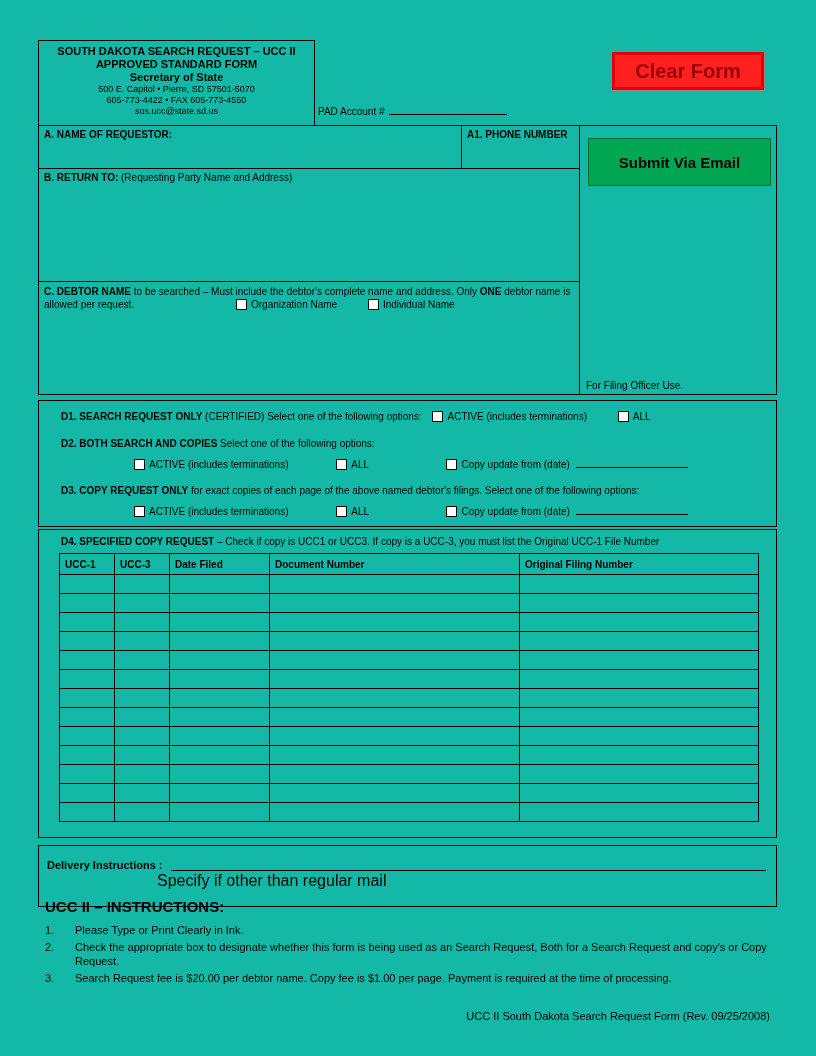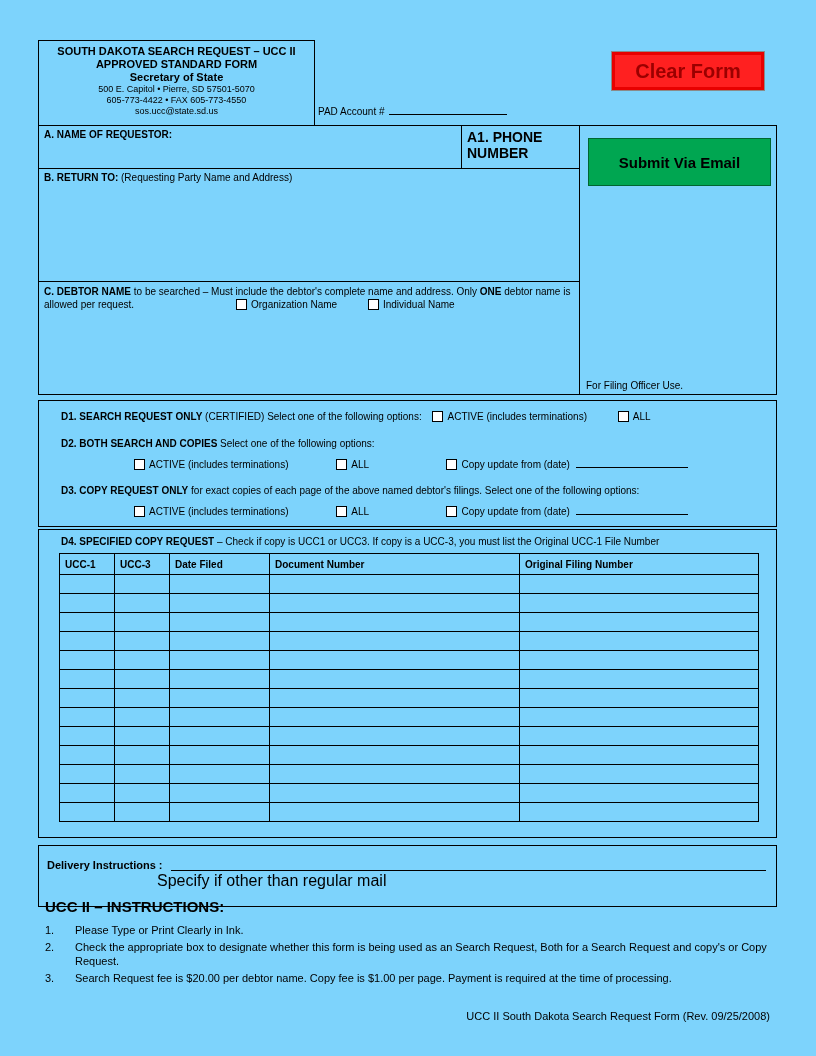--- a/index.html
+++ b/index.html
@@ -1,18 +1,18 @@
 <!DOCTYPE html>
 <html><head>
 <meta charset="utf-8">
 <style>
   * { margin:0; padding:0; box-sizing:border-box; }
   html,body { background:#fff; }
   .page {
-    position:relative; width:816px; height:1056px; background:#7dd3fc;
+    position:relative; width:816px; height:1056px; background:#14b8a6;
     font-family:"Liberation Sans", sans-serif; color:#000; overflow:hidden;
   }
   .lbl-b { font-weight:bold; }
 
   
   .header-box {
     position:absolute; left:38px; top:40px; width:277px; height:86px;
     border:1px solid #000; text-align:center; padding-top:4px;
   }
   .hb-title { font-size:11px; font-weight:bold; line-height:13px; }
@@ -29,21 +29,21 @@
   }
 
   
   .main-box {
     position:absolute; left:38px; top:125px; width:739px; height:270px;
     border:1px solid #000; display:flex;
   }
   .main-left { width:541px; border-right:1px solid #000; display:flex; flex-direction:column; }
   .row-a { display:flex; height:43px; border-bottom:1px solid #000; }
   .cell-a  { width:423px; border-right:1px solid #000; padding:3px 5px; font-size:10px; }
-  .cell-a1 { flex:1; padding:3px 5px; font-size:14px; }
+  .cell-a1 { flex:1; padding:3px 5px; font-size:10px; }
   .row-b { height:113px; border-bottom:1px solid #000; padding:3px 5px; font-size:10px; }
   .row-c { flex:1; position:relative; padding:3px 5px; font-size:10px; line-height:13px; }
   .c-checks { position:absolute; left:197px; top:16px; white-space:nowrap; }
 
   .main-right { flex:1; position:relative; }
   .submit-email {
     position:absolute; left:8px; top:12px; width:183px; height:48px;
     background:#00a651; border:1px solid #006630; color:#000;
     font-weight:bold; font-size:15px; cursor:pointer;
     font-family:"Liberation Sans", sans-serif;

